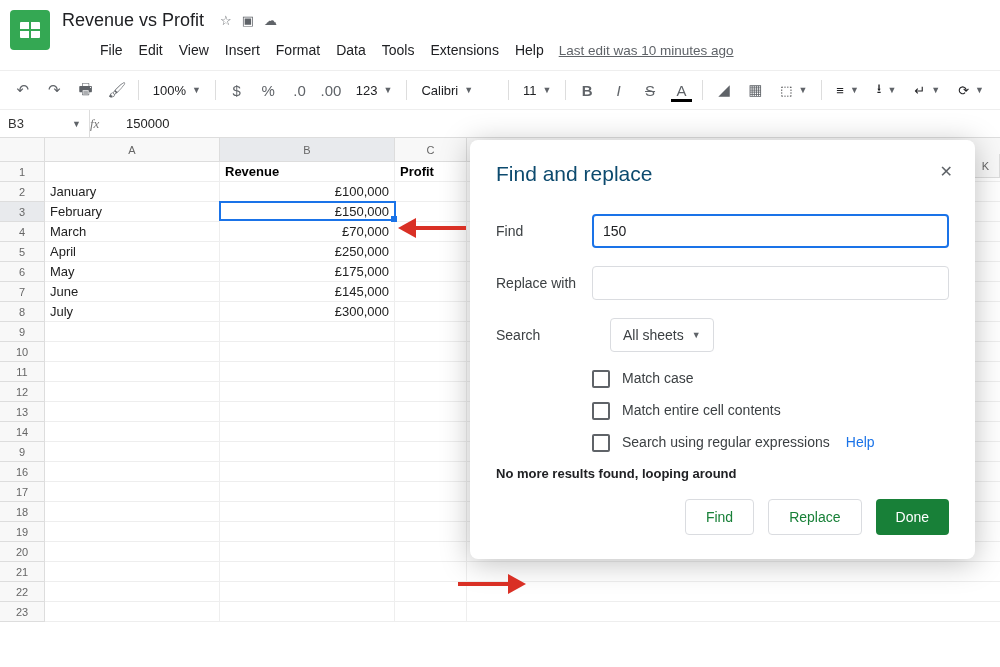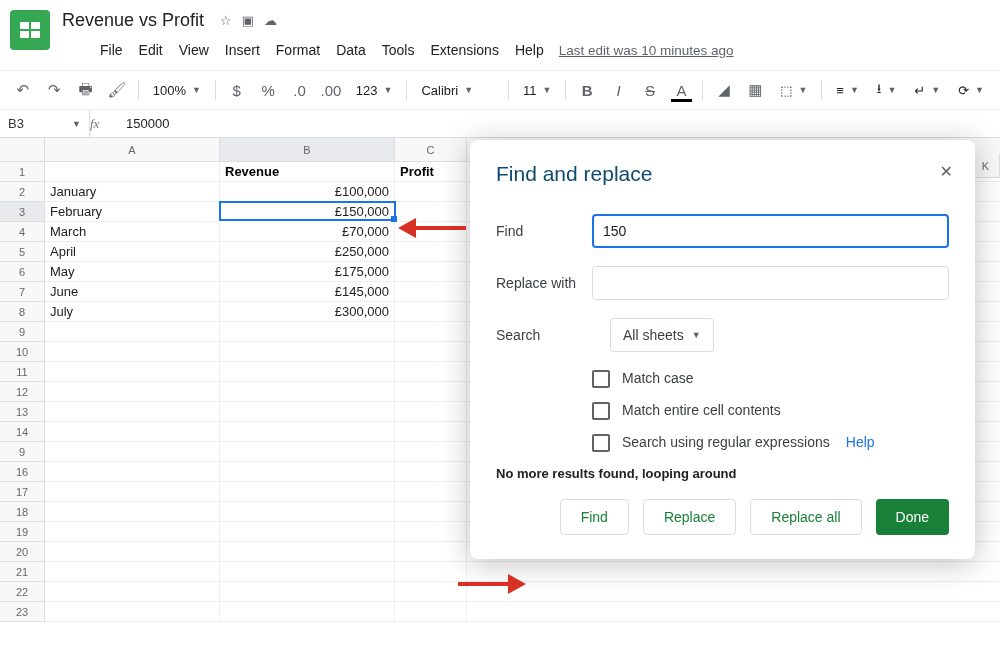--- a/index.html
+++ b/index.html
@@ -317,21 +317,20 @@
       <div class="chk"></div>
       <span>Search using regular expressions</span>
       <span class="hlp">Help</span>
     </div>
 
   <div class="status-msg">No more results found, looping around</div>
 
   <div class="dlg-btns">
     <div class="btn outline">Find</div>
     <div class="btn outline">Replace</div>
-    <div class="btn outline">Replace all</div>
     <div class="btn primary">Done</div>
   </div>
 </div>
 
 <div class="arrow" style="left:398px; top:218px;">
   <div class="arrow-head"></div>
     <div class="arrow-line" style="width:50px;"></div>
 </div>
 <div class="arrow" style="left:458px; top:574px;">
   <div class="arrow-line" style="width:50px;"></div>

